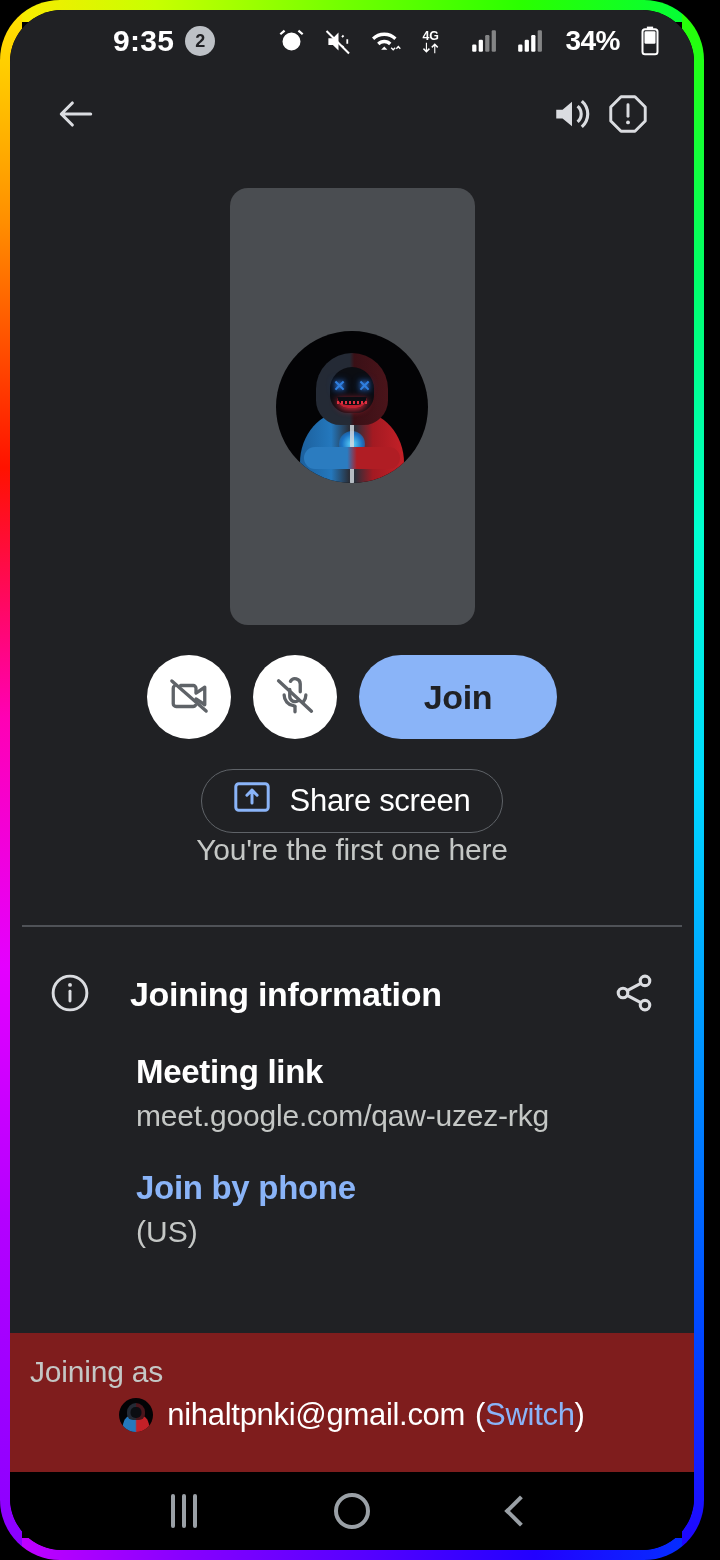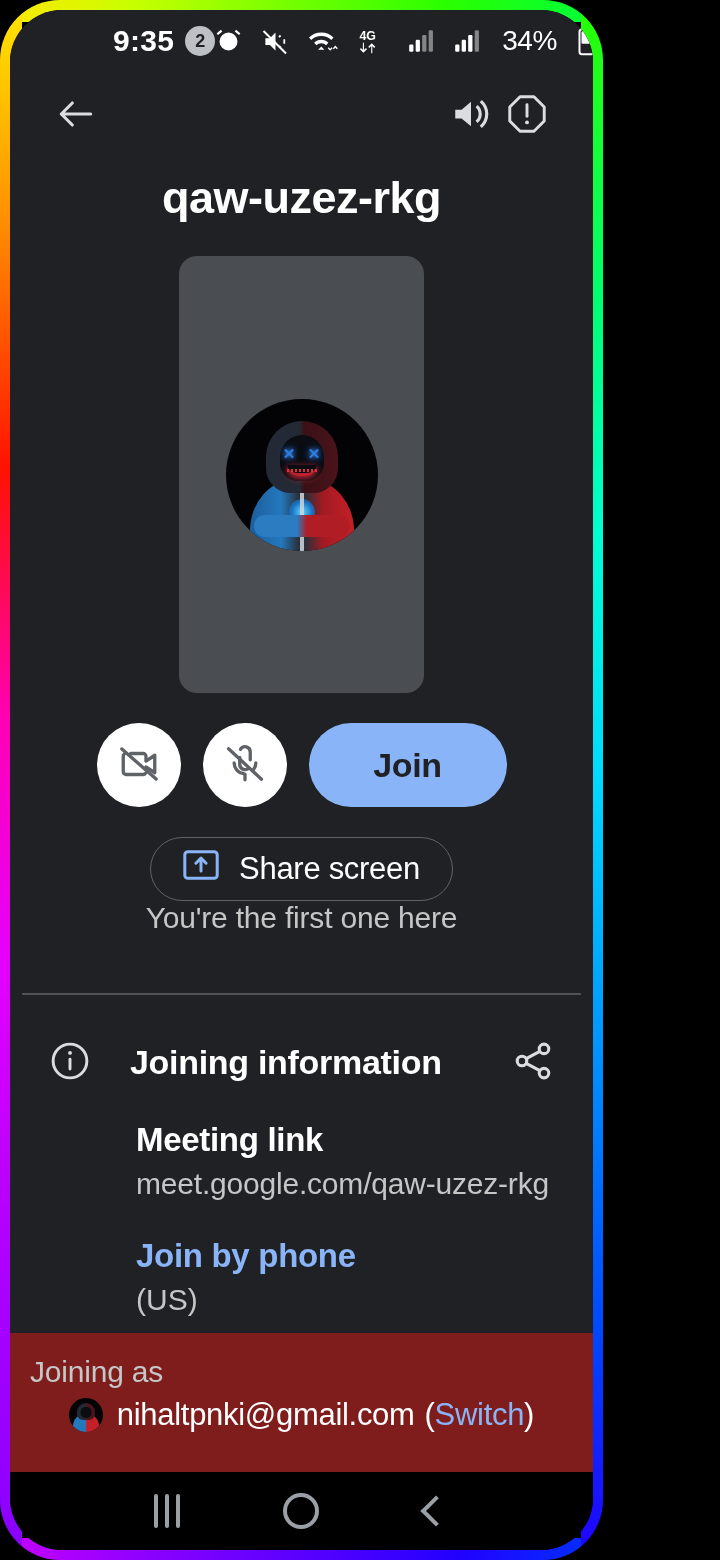--- a/index.html
+++ b/index.html
@@ -6,21 +6,21 @@
   html, body {
     width:720px; height:1560px;
     background:#000;
     font-family:"Liberation Sans", sans-serif;
     overflow:hidden;
   }
 
   
   #phone {
     position:relative;
-    width:603px; height:1560px;
+    width:704px; height:1560px;
     background:
       linear-gradient(to bottom, #ffe800 0%, #ff9000 14%, #ff1200 30%, #ff00b4 46%, #e400ff 62%, #b400ff 78%, #8800ff 100%) left  / 22px 100% no-repeat,
       linear-gradient(to bottom, #2aff00 0%, #00ff6a 18%, #00ffd0 34%, #00d9ff 50%, #0090ff 68%, #0044ff 86%, #2200ff 100%) right / 22px 100% no-repeat,
       linear-gradient(to right, #ffe800 0%, #c8ff00 22%, #74ff00 48%, #2aff00 74%, #00ff3c 100%) top / 100% 22px no-repeat,
       linear-gradient(to right, #c800ff 0%, #8800ff 26%, #5500ff 52%, #2200ff 76%, #0033ff 100%) bottom / 100% 22px no-repeat,
       #000;
     border-radius:60px;
     overflow:hidden;
   }
   #inner {
@@ -40,21 +40,21 @@
   .sb-left { display:flex; align-items:center; gap:11px; margin-left:103px; }
   .sb-time { color:#fff; font-size:30px; font-weight:700; letter-spacing:.3px; }
   .sb-badge {
     width:30px; height:30px; border-radius:50%;
     background:#bdc1c6; color:#202124;
     font-size:18px; font-weight:700;
     display:flex; align-items:center; justify-content:center;
   }
   .sb-right { margin-left:auto; display:flex; align-items:center; gap:20px; }
   .sb-right svg { display:block; }
-  .sb-batt { color:#fff; font-size:28px; font-weight:400; margin-left:2px; letter-spacing:-.5px;}
+  .sb-batt { color:#fff; font-size:28px; font-weight:700; margin-left:2px; letter-spacing:-.5px;}
 
   
   .screen {
     position:absolute; top:62px; left:0; right:0; bottom:78px;
     background:#202124;
     overflow:hidden;
   }
 
   
   .appbar {
@@ -355,21 +355,20 @@
         <span>
           <svg width="44" height="44" viewBox="0 0 24 24" fill="none" stroke="#dadce0" stroke-width="1.6" stroke-linejoin="round">
             <path d="M8.2 2.6h7.6l5.6 5.6v7.6l-5.6 5.6H8.2l-5.6-5.6V8.2z"></path>
             <path d="M12 7v6.2" stroke-linecap="round"></path>
             <circle cx="12" cy="16.6" r="1.05" fill="#dadce0" stroke="none"></circle>
           </svg>
         </span>
       </div>
     </div>
 
-    <div class="meeting-title">qaw-uzez-rkg</div>
 
     <div class="preview-wrap">
       <div class="preview">
         <div class="avatar-lg">
           <div class="av-body"></div>
           <div class="av-glow"></div>
           <div class="av-zip"></div>
           <div class="av-arms"></div>
           <div class="av-hood"></div>
           <div class="av-face">

